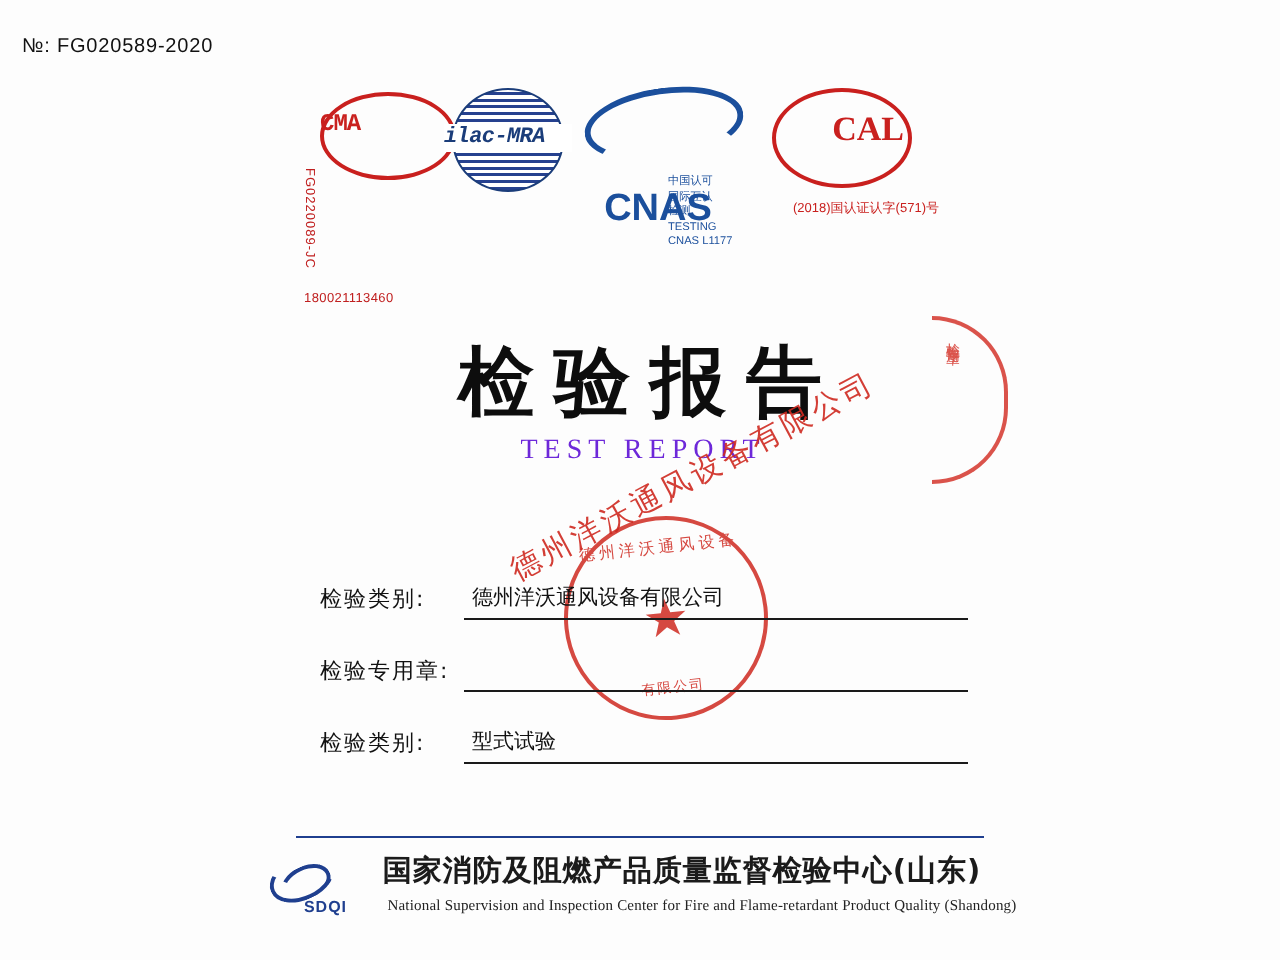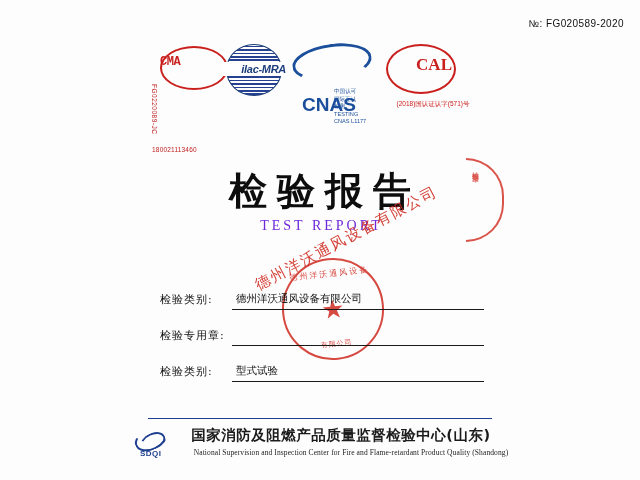--- a/index.html
+++ b/index.html
@@ -22,24 +22,25 @@
     height: 480px;
     background: #fdfdfd;
   }
 
   
   .report-no {
     position: absolute;
     top: 18px;
     left: 0;
     width: 624px;
-    text-align: right;
+    text-align: left;
     font-size: 10px;
     letter-spacing: 0.4px;
     color: #111;
+    padding-left: 11px;
   }
   .report-no .label { font-size: 10px; }
 
   
   .logo-strip {
     position: absolute;
     top: 42px;
     left: 0;
     width: 640px;
     height: 78px;
@@ -112,28 +113,29 @@
     border: 1px solid #1b3d7a;
     background:
       repeating-linear-gradient(0deg,
         #26418f 0px, #26418f 1.5px,
         #ffffff 1.5px, #ffffff 3.4px);
   }
   .ilac .band {
     position: absolute;
     left: 0px; top: 20px;
     width: 64px;
-    text-align: right;
+    text-align: left;
     background: #ffffff;
     color: #1b3d7a;
     font-size: 11px;
     font-weight: bold;
     font-style: italic;
     letter-spacing: -0.3px;
     padding: 1px 0;
+    font-family: Liberation Mono, monospace;
   }
 
   
   .cnas {
     left: 286px;
     width: 86px;
     height: 56px;
   }
   .cnas .swoosh {
     position: absolute;
@@ -389,21 +391,21 @@
     left: 8px; top: 5px;
     width: 22px; height: 13px;
     border: 2.5px solid #1f3f8f;
     border-radius: 50%;
     border-left-color: transparent;
     border-bottom-color: transparent;
     transform: rotate(-25deg);
   }
   .sdqi-mark .lbl {
     position: absolute;
-    left: 0; top: 21px;
+    left: 12px; top: 21px;
     width: 38px;
     text-align: center;
     font-size: 8px;
     font-weight: bold;
     color: #1f3f8f;
     letter-spacing: 0.5px;
   }
   .footer-cn {
     font-size: 14.5px;
     font-weight: bold;

